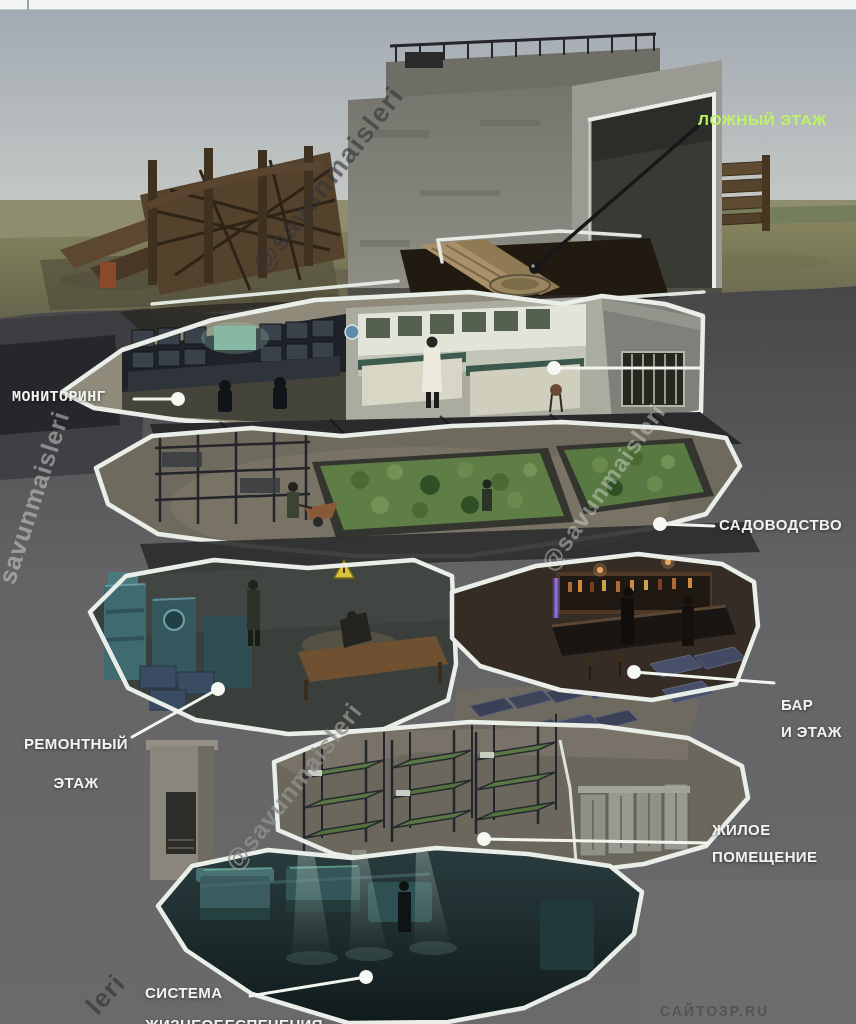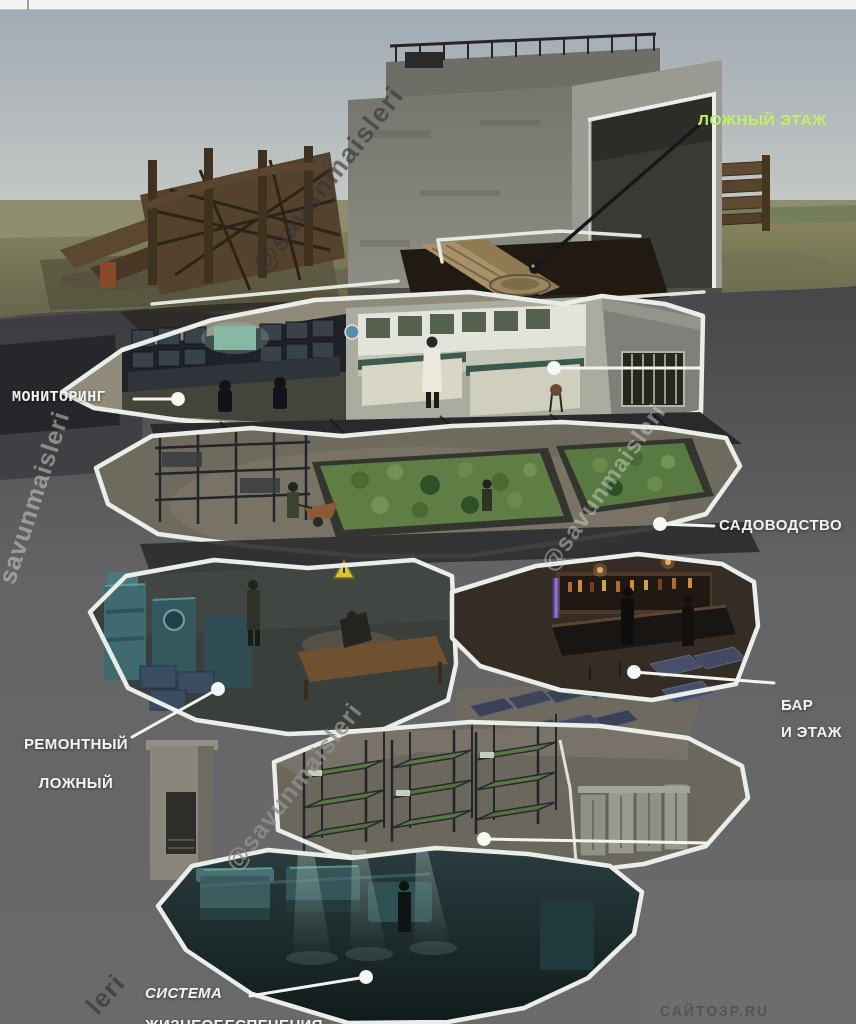--- a/index.html
+++ b/index.html
@@ -563,24 +563,28 @@
   <span>САДОВОДСТВО</span>
 </div>
 
 <div class="callout" style="left:781px;top:691px;line-height:27px;">
   <span class="l2">БАР</span>
   <span class="l2">И ЭТАЖ</span>
 </div>
 
 <div class="callout" style="left:20px;top:724px;width:112px;text-align:center;line-height:39px;">
   <span class="l2">РЕМОНТНЫЙ</span>
-  <span class="l2">ЛОЖНЫЙ</span>
-</div>
-
-
-<div class="callout" style="left:145px;top:984px;font-style:italic;">
+  <span class="l2">ЭТАЖ</span>
+</div>
+
+<div class="callout" style="left:712px;top:816px;line-height:27px;">
+  <span class="l2">ЖИЛОЕ</span>
+  <span class="l2">ПОМЕЩЕНИЕ</span>
+</div>
+
+<div class="callout" style="left:145px;top:984px;">
   <span>СИСТЕМА</span>
 </div>
 <div class="callout" style="left:145px;top:1016px;">
   <span>ЖИЗНЕОБЕСПЕЧЕНИЯ</span>
 </div>
 
 </div>
 
 </body></html>

